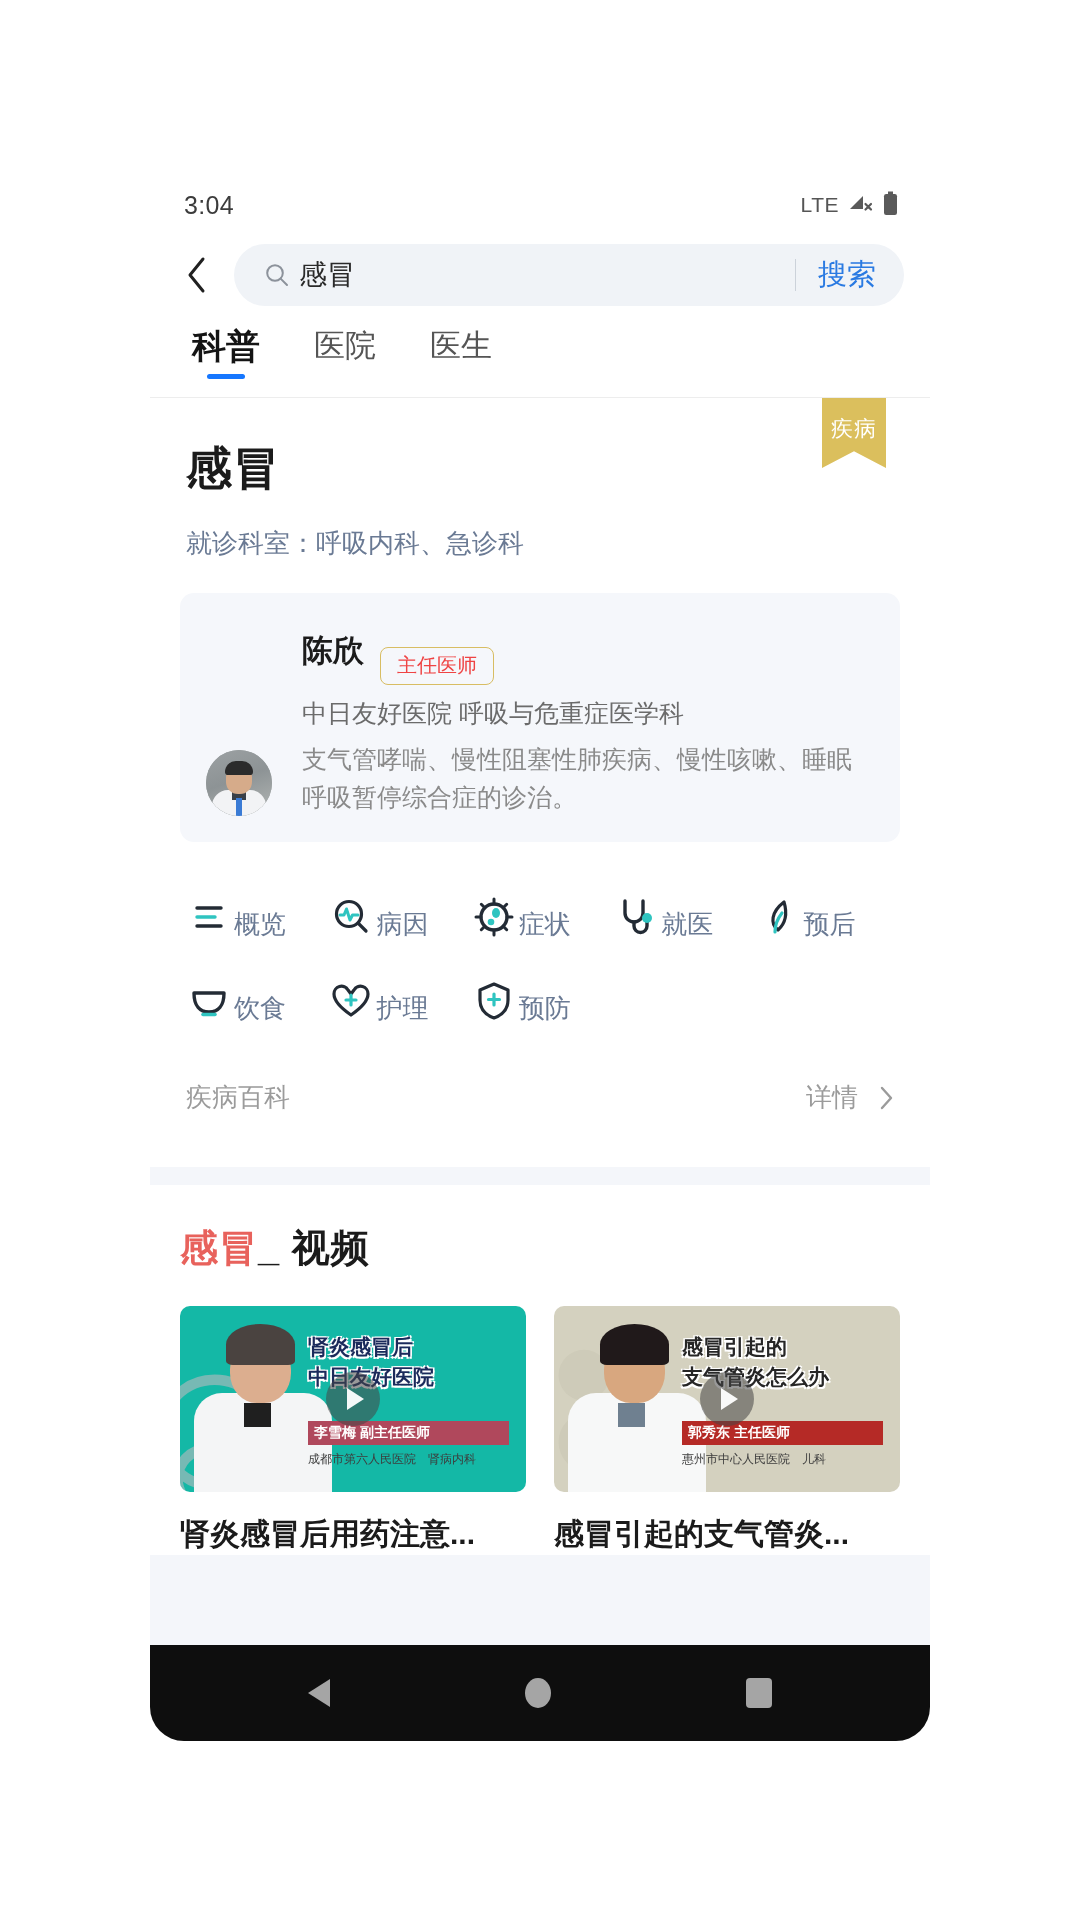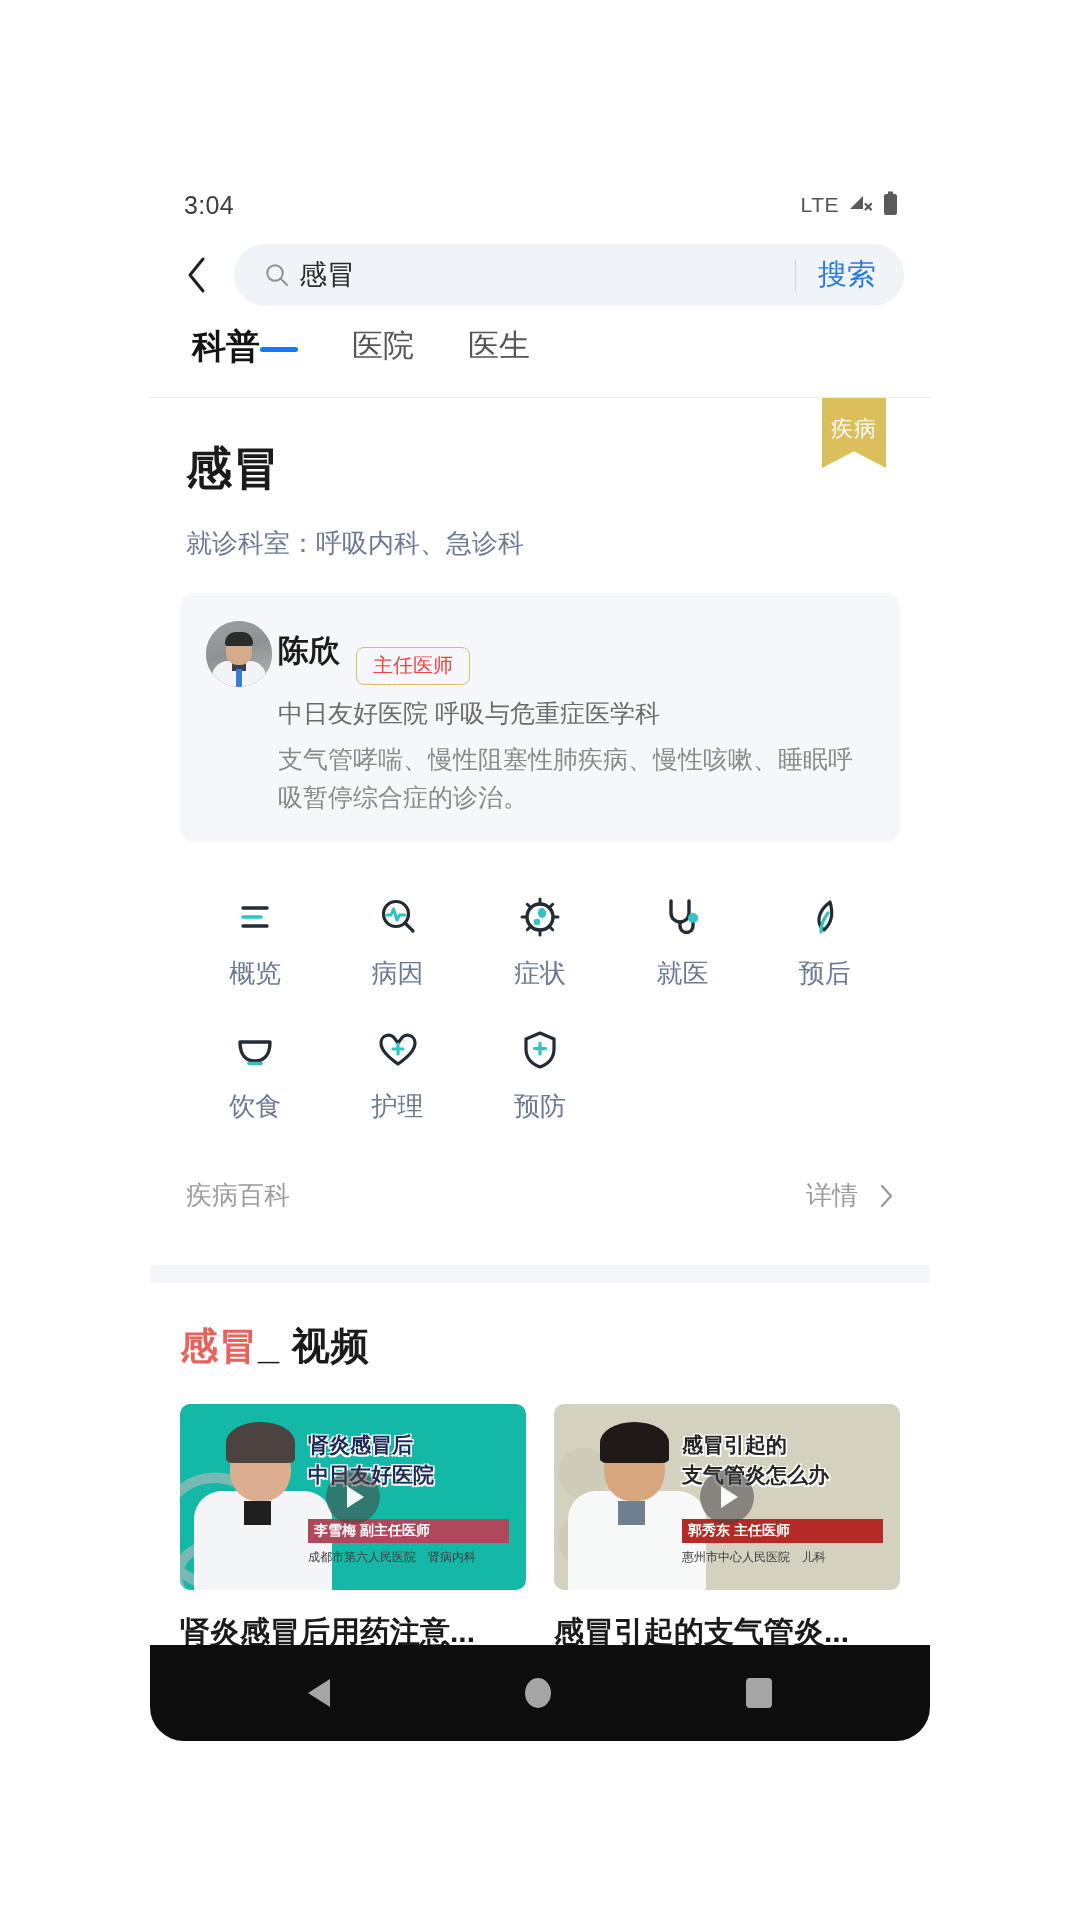--- a/index.html
+++ b/index.html
@@ -102,20 +102,21 @@
     height: 80px;
     display: flex;
     align-items: flex-start;
     padding: 6px 0 0 36px;
     gap: 42px;
     background: #fff;
     border-bottom: 1px solid #ededed;
   }
   .tab {
     display: flex;
+    flex-direction: column;
     align-items: center;
     padding: 0 6px;
   }
   .tab-label {
     font-size: 31px;
     color: #555;
     line-height: 44px;
   }
   .tab.active .tab-label {
     color: #141414;
@@ -172,21 +173,22 @@
     padding: 26px 0 0 36px;
   }
 
   
   .doctor-card {
     margin: 32px 30px 0 30px;
     background: #f5f7fb;
     border-radius: 14px;
     padding: 24px 26px 26px 26px;
     display: flex;
-    gap: 6px;
+    gap: 30px;
+    align-items: flex-end;
   }
   .avatar {
     flex: 0 0 66px;
     width: 66px; height: 66px;
     border-radius: 50%;
     overflow: hidden;
     background: #9aa0a0;
     position: relative;
     margin-top: 4px;
   }
@@ -231,21 +233,21 @@
 
   
   .icon-grid {
     display: grid;
     grid-template-columns: repeat(5, 1fr);
     padding: 36px 34px 0 34px;
     row-gap: 10px;
   }
   .grid-item {
     display: flex;
-    flex-direction: column;
+    flex-direction: row;
     align-items: center;
     padding: 14px 0 10px 0;
   }
   .grid-icon {
     width: 50px; height: 50px;
     display: flex;
     align-items: center;
     justify-content: center;
   }
   .grid-label {

